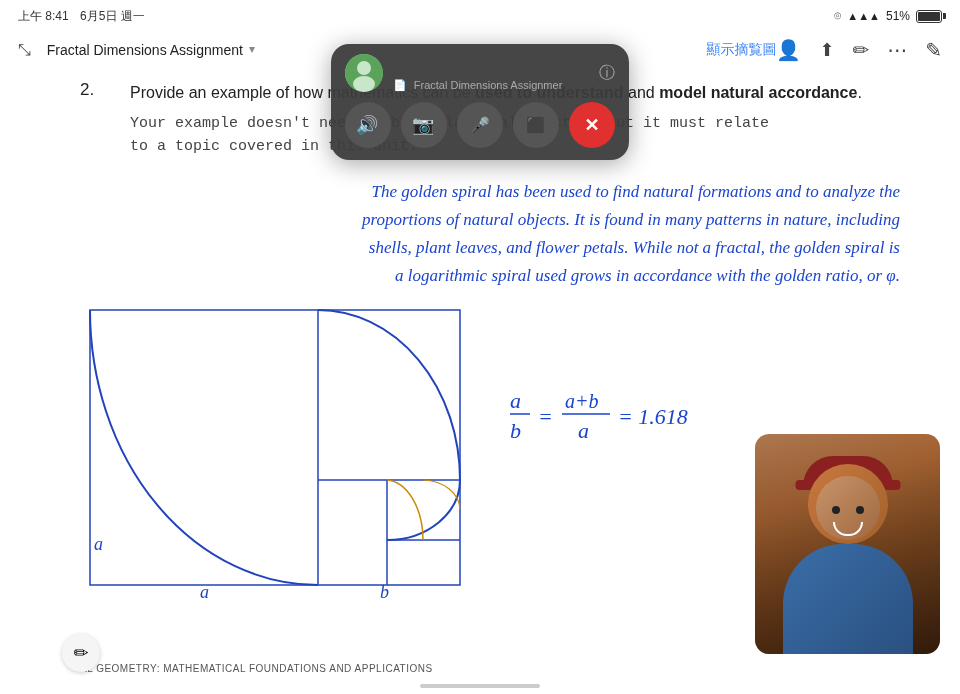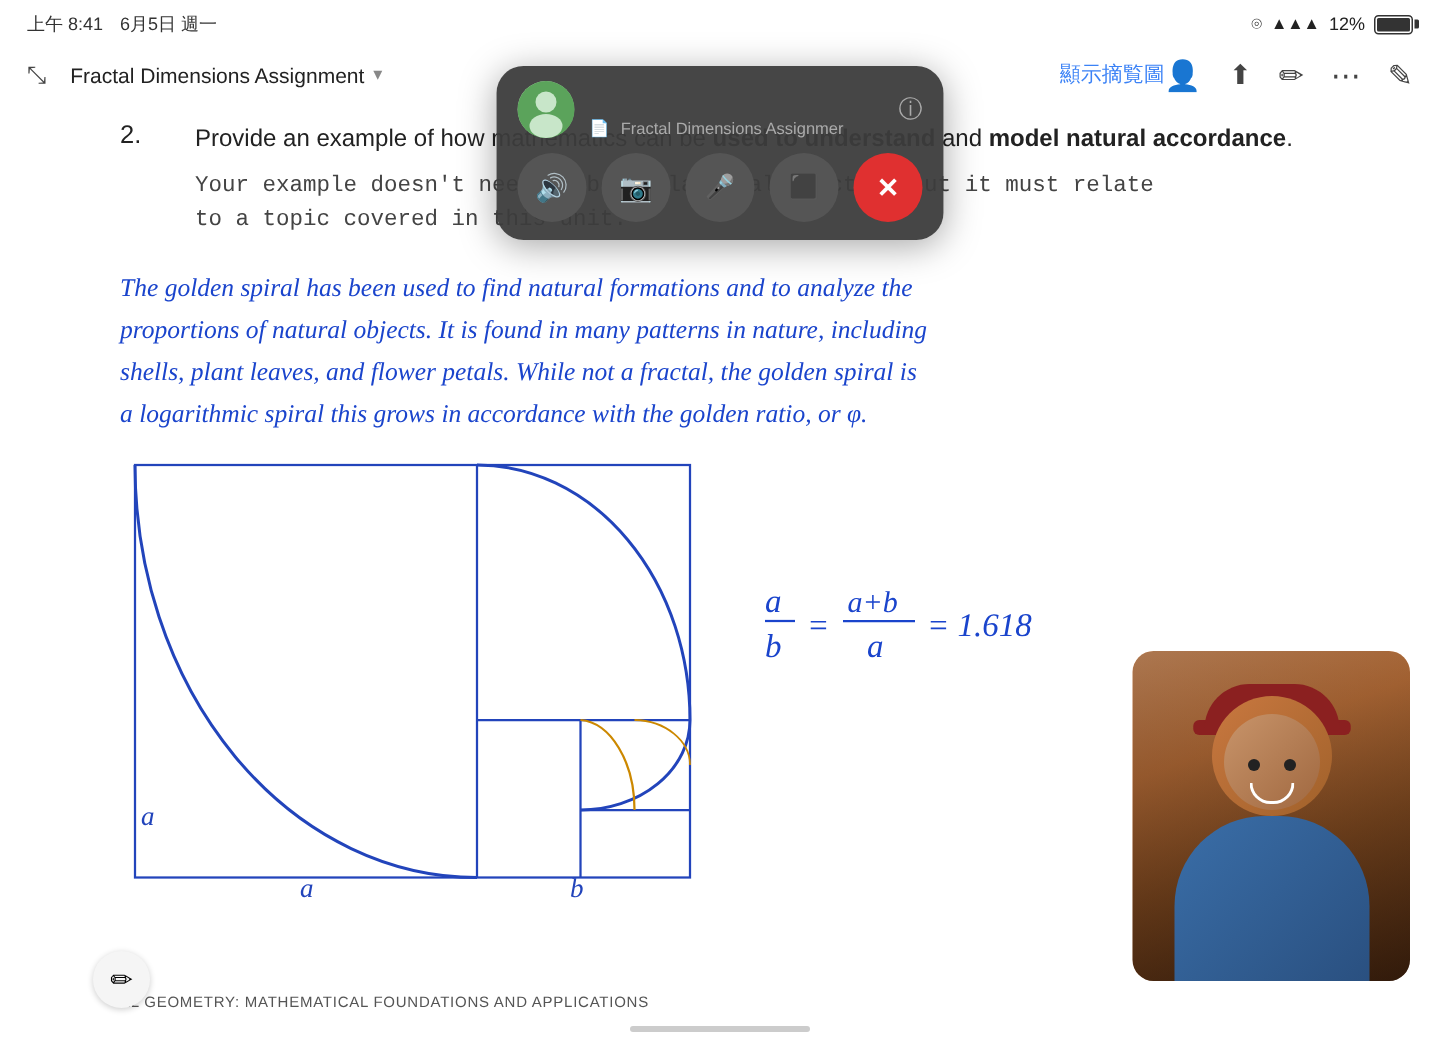--- a/index.html
+++ b/index.html
@@ -126,20 +126,21 @@
     
     .handwritten-area {
       margin-bottom: 10px;
     }
     .handwritten-text {
       font-family: 'Comic Sans MS', 'Segoe Script', cursive;
       color: #1a44cc;
       font-size: 17px;
       line-height: 1.65;
       font-style: italic;
+      text-align: right;
     }
 
     
     .diagram-area {
       display: flex;
       align-items: flex-start;
       gap: 40px;
       margin-top: 6px;
     }
 
@@ -342,21 +343,21 @@
 <body>
 
 <div class="status-bar">
   <div class="status-bar-left">
     <span>上午 8:41</span>
     <span style="margin-left:8px;">6月5日 週一</span>
   </div>
   <div class="status-bar-right">
     <span>⌾</span>
     <span style="font-size:11px;">▲▲▲</span>
-    <span>12%</span>
+    <span>51%</span>
     <div class="battery-icon">
       <div class="battery-fill"></div>
     </div>
   </div>
 </div>
 
 <div class="toolbar">
   <div class="toolbar-left">
     <span class="compress-icon">⤡</span>
     <div class="doc-title">
@@ -413,21 +414,21 @@
         Your example doesn't need to be a classical fractal, but it must relate<br>to a topic covered in this unit.
       </div>
     </div>
   </div>
 
   <div class="handwritten-area">
     <div class="handwritten-text">
       The golden spiral has been used to find natural formations and to analyze the<br>
       proportions of natural objects. It is found in many patterns in nature, including<br>
       shells, plant leaves, and flower petals. While not a fractal, the golden spiral is<br>
-      a logarithmic spiral <span style="font-style:italic;">this</span> grows in accordance with the golden ratio, or φ.
+      a logarithmic spiral <span style="font-style:italic;">used</span> grows in accordance with the golden ratio, or φ.
     </div>
   </div>
 
   <div class="diagram-area">
 
     <div class="golden-spiral-container">
       <svg class="spiral-svg" viewBox="0 0 390 300" xmlns="http://www.w3.org/2000/svg">
 
         <rect x="10" y="10" width="370" height="275" fill="none" stroke="#2244bb" stroke-width="1.5"></rect>
 

